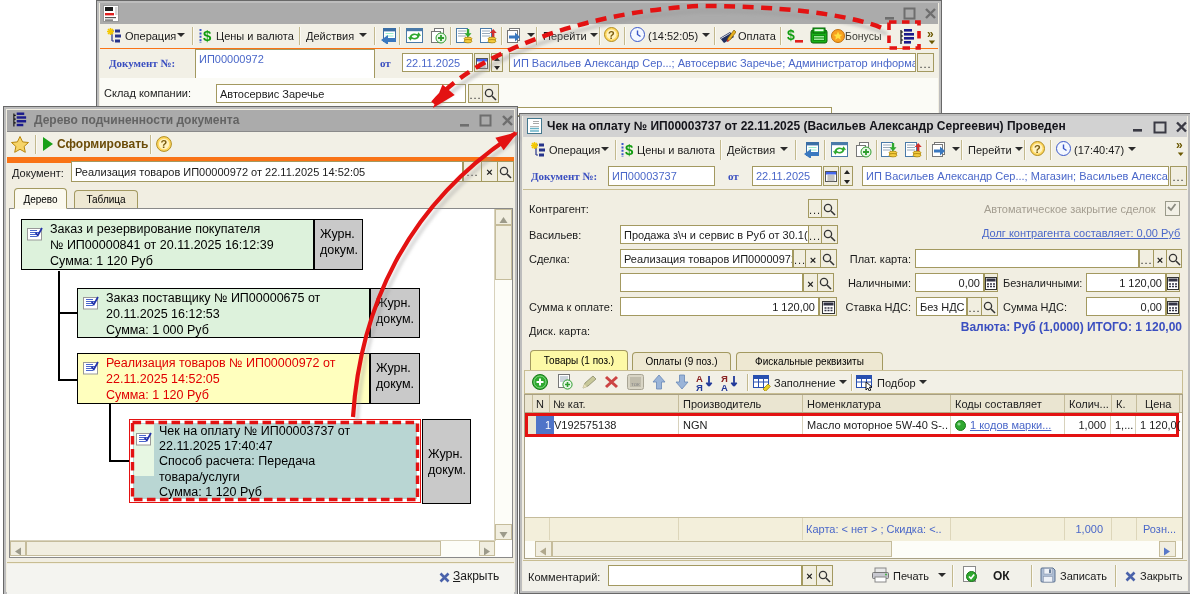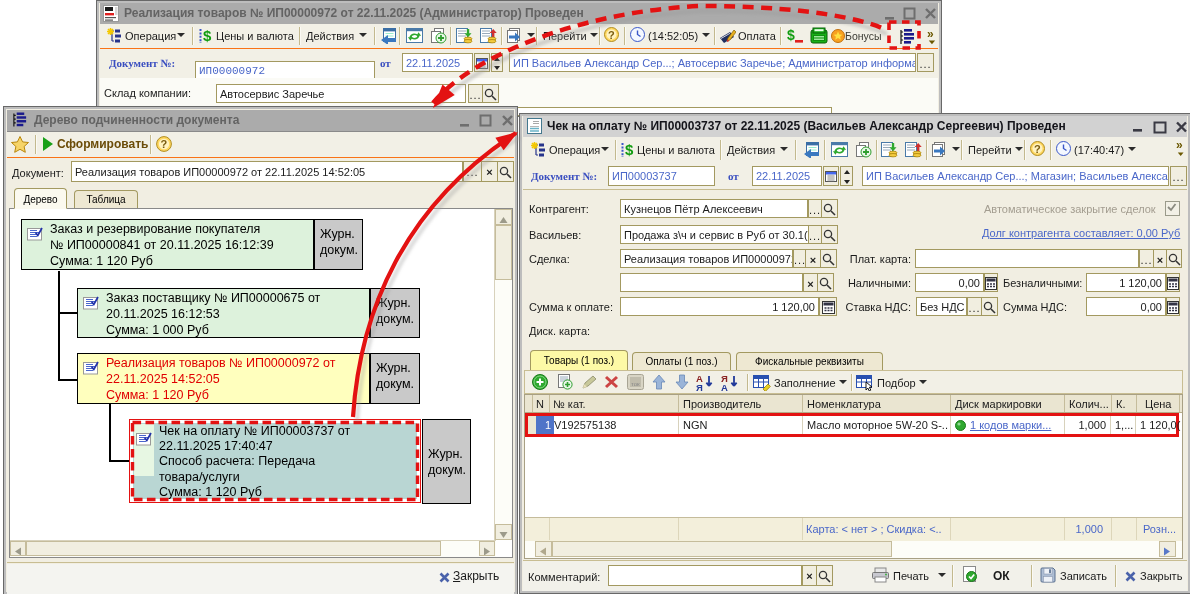--- a/index.html
+++ b/index.html
@@ -1,20 +1,20 @@
 <!DOCTYPE html>
 <html><head><meta charset="utf-8">
 <style>
 html,body{margin:0;padding:0;}
 body{width:1190px;height:594px;position:relative;background:#ffffff;font-family:"Liberation Sans",sans-serif;overflow:hidden;}
 .win{position:absolute;background:#f1eee2;border:1px solid #686868;box-shadow:inset 0 0 0 2px #bdbdbd;}
 .tb{position:absolute;left:3px;right:3px;height:21px;background:#ababab;border-bottom:1px solid #8a8a8a;}
 .tbt{position:absolute;top:3px;font-weight:bold;font-size:12px;white-space:nowrap;}
 .wbtn{position:absolute;top:0;}
-.toolbar{position:absolute;left:3px;right:3px;background:#f2f0e6;border-bottom:1px solid #f97316;}
+.toolbar{position:absolute;left:3px;right:3px;background:#f2f0e6;border-bottom:6px solid #f97316;}
 .sep{position:absolute;width:1px;background:#c3b98e;box-shadow:1px 0 0 #fbfaf4;}
 .lbl{position:absolute;font-size:11px;color:#1b1b1b;white-space:nowrap;}
 .blbl{position:absolute;font-size:11px;font-weight:bold;color:#3b4fc0;white-space:nowrap;font-family:Liberation Serif, serif;}
 .fld{position:absolute;background:#fff;border:1px solid #a39960;font-size:11px;color:#1b1b1b;white-space:nowrap;overflow:hidden;padding:3px 0 0 3px;box-sizing:border-box;}
 .fld.blue{color:#4a67c9;}
 .fld.num{text-align:right;padding-right:3px;}
 .btn{position:absolute;background:#f1eee0;border:1px solid #a39960;box-sizing:border-box;text-align:center;overflow:hidden;}
 .btn.nl{border-left:none;}
 .dots{font-size:11px;color:#222;line-height:8px;letter-spacing:1px;}
 .bx{color:#1b1b1b;font-size:11px;font-weight:bold;}
@@ -32,21 +32,20 @@
 <div class="win" id="topwin" style="left:96px;top:0;width:844px;height:115px;">
 <div class="tb" style="top:2px;">
  <svg class="ico" style="left:3px;top:2px;" width="16" height="17" viewBox="0 0 16 17">
         <rect x="0.5" y="0.5" width="15" height="16" fill="#fff" stroke="#9a9a9a"></rect>
         <rect x="2" y="2" width="8" height="4" fill="#1a1a1a"></rect>
         <rect x="2" y="8" width="9" height="2.4" fill="#e02020"></rect>
         <rect x="2" y="12" width="11" height="1.2" fill="#555"></rect>
         <rect x="2" y="14.5" width="8" height="1.2" fill="#555"></rect>
         <rect x="12" y="2" width="2.5" height="8" fill="#d8d8d8"></rect>
       </svg>
- <div class="tbt" style="left:24px;color:#636363;">Реализация товаров № ИП00000972 от 22.11.2025 (Администратор) Проведен</div>
  <svg class="wbtn" style="left:783px;" width="60" height="21">
         <rect x="2" y="14" width="9" height="2.6" fill="#6e6e6e"></rect>
         <rect x="21.5" y="5.5" width="10" height="10" fill="none" stroke="#6e6e6e" stroke-width="2"></rect>
         <path d="M43 6 L52 15 M52 6 L43 15" stroke="#6e6e6e" stroke-width="2.4"></path>
       </svg>
 </div>
 <div class="toolbar" style="top:23px;height:24px;">
  <svg class="ico" style="left:7px;top:4px;" width="16" height="16" viewBox="0 0 16 16">
         <path d="M8 3h5M8 8h6M8 13h5" stroke="#27348b" stroke-width="3"></path>
         <path d="M5 3h2M5 13h2M5 3v10" stroke="#27348b" stroke-width="1.2" fill="none"></path>
@@ -154,21 +153,21 @@
         <rect x="5" y="8" width="10" height="2.6" fill="#1a1a8c"></rect>
         <rect x="5" y="12" width="7" height="2.6" fill="#1a1a8c"></rect>
       </svg>
  <svg class="ico" style="left:827px;top:4px;" width="12" height="18">
         <text x="0" y="10" font-size="12" font-weight="bold" fill="#6b5800" font-family="Liberation Sans">»</text>
         <path d="M2 14l3.5 4 3.5-4z" fill="#6b5800" transform="scale(0.9)"></path>
       </svg>
 </div>
 <div style="position:absolute;left:3px;top:48px;right:3px;height:29px;background:#f2f0e6;border-bottom:1px solid #c8bd92;">
  <div class="blbl" style="left:9px;top:8px;">Документ №:</div>
- <div class="fld blue" style="left:95px;top:12px;width:180px;height:28px;font-family:Liberation Mono, monospace;">ИП00000972</div>
+ <div class="fld blue" style="left:95px;top:0;width:180px;height:36px;">ИП00000972</div>
  <div class="blbl" style="left:280px;top:8px;">от</div>
  <div class="fld blue" style="left:302px;top:4px;width:71px;height:19px;">22.11.2025</div>
  <div class="btn" style="left:374px;top:4px;width:16px;height:19px;"><svg width="12" height="12" style="margin-top:3px;display:inline">
           <rect x="0.5" y="1.5" width="11" height="10" fill="#fff" stroke="#555"></rect>
           <rect x="1" y="2" width="10" height="2.5" fill="#46e"></rect>
           <path d="M2 6h8M2 8h8M2 10h8M4 4.5v7M6 4.5v7M8 4.5v7" stroke="#999" stroke-width="0.7"></path>
         </svg></div>
  <div class="btn" style="left:391px;top:4px;width:12px;height:19px;"><svg width="8" height="15" style="margin-top:2px;display:inline">
           <path d="M4 1l3 4H1zM4 14l3-4H1z" fill="#222"></path>
         </svg></div>
@@ -410,21 +409,20 @@
           <path d="M2 6h8M2 8h8M2 10h8M4 4.5v7M6 4.5v7M8 4.5v7" stroke="#999" stroke-width="0.7"></path>
         </svg></div>
  <div class="btn" style="left:317px;top:3px;width:13px;height:20px;"><svg width="8" height="16" style="margin-top:2px;display:inline">
           <path d="M4 1l3 4H1zM4 15l3-4H1z" fill="#222"></path>
         </svg></div>
  <div class="fld blue" style="left:339px;top:3px;width:307px;height:20px;">ИП Васильев Александр Сер...; Магазин; Васильев Александ</div>
  <div class="btn" style="left:647px;top:3px;width:17px;height:20px;"><span class="dots" style="line-height:18px;">...</span></div>
 </div>
 
 <div class="lbl" style="left:9px;top:89px;">Контрагент:</div>
-<div class="fld" style="left:100px;top:85px;width:188px;height:19px;">Кузнецов Пётр Алексеевич</div>
 <div class="btn" style="left:288px;top:85px;width:14px;height:19px;"><span class="dots" style="line-height:16px;">...</span></div>
 <div class="btn nl" style="left:302px;top:85px;width:16px;height:19px;"><svg width="13" height="13" style="margin-top:3px;display:inline">
         <circle cx="5" cy="5" r="3.6" fill="none" stroke="#333" stroke-width="1.3"></circle>
         <path d="M8 8l4 4" stroke="#333" stroke-width="1.6"></path>
       </svg></div>
 <div class="lbl" style="left:9px;top:115px;">Васильев:</div>
 <div class="fld" style="left:100px;top:111px;width:192px;height:19px;">Продажа з\ч и сервис в Руб от 30.1(</div>
 <div class="btn" style="left:288px;top:111px;width:14px;height:19px;"><span class="dots" style="line-height:16px;">...</span></div>
 <div class="btn nl" style="left:302px;top:111px;width:16px;height:19px;"><svg width="13" height="13" style="margin-top:3px;display:inline">
         <circle cx="5" cy="5" r="3.6" fill="none" stroke="#333" stroke-width="1.3"></circle>
@@ -488,23 +486,24 @@
         <circle cx="5" cy="5" r="3.6" fill="none" stroke="#333" stroke-width="1.3"></circle>
         <path d="M8 8l4 4" stroke="#333" stroke-width="1.6"></path>
       </svg></div>
 <div class="lbl" style="left:483px;top:187px;">Сумма НДС:</div>
 <div class="fld num" style="left:566px;top:183px;width:80px;height:19px;">0,00</div>
 <div class="btn" style="left:646px;top:183px;width:14px;height:19px;"><svg width="12" height="13" style="margin-top:3px;display:inline">
         <rect x="0.5" y="0.5" width="11" height="12" fill="#fff" stroke="#333"></rect>
         <rect x="1.5" y="1.5" width="9" height="3" fill="#334"></rect>
         <path d="M2 7h2M2 9.5h2M5 7h2M5 9.5h2M8 7h2M8 9.5h2" stroke="#334" stroke-width="1.3"></path>
       </svg></div>
+<div style="position:absolute;left:300px;top:206px;width:362px;text-align:right;font-size:12px;font-weight:bold;color:#3b4fc0;white-space:nowrap;">Валюта: Руб (1,0000) ИТОГО: 1 120,00</div>
 
 <div class="tab" style="left:10px;top:236px;width:98px;height:20px;background:#fdf9a6;line-height:20px;z-index:3;">Товары (1 поз.)</div>
-<div class="tab" style="left:112px;top:238px;width:99px;height:18px;line-height:18px;">Оплаты (1 поз.)</div>
+<div class="tab" style="left:112px;top:238px;width:99px;height:18px;line-height:18px;">Оплаты (9 поз.)</div>
 <div class="tab" style="left:216px;top:238px;width:147px;height:18px;line-height:18px;">Фискальные реквизиты</div>
 
 <div style="position:absolute;left:4px;top:256px;width:659px;height:24px;background:#f2f0e6;border:1px solid #c8bd92;box-sizing:border-box;">
  <svg class="ico" style="left:7px;top:3px;" width="16" height="16">
         <circle cx="8" cy="8" r="7.5" fill="#2fa82f" stroke="#1a7a1a"></circle>
         <circle cx="8" cy="8" r="6" fill="none" stroke="#7fd87f"></circle>
         <path d="M8 4.5v7M4.5 8h7" stroke="#fff" stroke-width="2"></path>
       </svg>
  <svg class="ico" style="left:31px;top:3px;" width="17" height="16" viewBox="0 0 17 16">
         <rect x="2.5" y="0.5" width="11" height="13" fill="#fff" stroke="#777"></rect>
@@ -565,38 +564,38 @@
  <div style="position:absolute;left:0;top:0;width:657px;height:17px;background:#eae5d1;border-bottom:1px solid #b5ac88;">
   <div style="position:absolute;left:7px;top:0;width:17px;height:17px;border-left:1px solid #c5bc9b;box-sizing:border-box;"></div>
   <div class="ttxt" style="left:11px;top:3px;">N</div>
   <div style="position:absolute;left:24px;top:0;width:129px;height:17px;border-left:1px solid #c5bc9b;box-sizing:border-box;"></div>
   <div class="ttxt" style="left:28px;top:3px;">№ кат.</div>
   <div style="position:absolute;left:153px;top:0;width:124px;height:17px;border-left:1px solid #c5bc9b;box-sizing:border-box;"></div>
   <div class="ttxt" style="left:158px;top:3px;">Производитель</div>
   <div style="position:absolute;left:277px;top:0;width:148px;height:17px;border-left:1px solid #c5bc9b;box-sizing:border-box;"></div>
   <div class="ttxt" style="left:282px;top:3px;">Номенклатура</div>
   <div style="position:absolute;left:425px;top:0;width:114px;height:17px;border-left:1px solid #c5bc9b;box-sizing:border-box;"></div>
-  <div class="ttxt" style="left:430px;top:3px;">Диск маркировки</div>
+  <div class="ttxt" style="left:430px;top:3px;">Коды составляет</div>
   <div style="position:absolute;left:539px;top:0;width:45px;height:17px;border-left:1px solid #c5bc9b;box-sizing:border-box;"></div>
   <div class="ttxt" style="left:544px;top:3px;">Колич...</div>
   <div style="position:absolute;left:586px;top:0;width:25px;height:17px;border-left:1px solid #c5bc9b;box-sizing:border-box;"></div>
   <div class="ttxt" style="left:591px;top:3px;">К.</div>
   <div style="position:absolute;left:611px;top:0;width:43px;height:17px;border-left:1px solid #c5bc9b;box-sizing:border-box;"></div>
         <div style="position:absolute;left:654px;top:0;width:1px;height:17px;background:#c5bc9b;"></div>
   <div class="ttxt" style="left:620px;top:3px;">Цена</div>
  </div>
 
  <div style="position:absolute;left:0;top:18px;width:654px;height:24px;border:3px solid #e31212;box-sizing:border-box;background:#fff;">
   <div style="position:absolute;left:0;top:0;width:8px;height:18px;background:#ece7d3;"></div>
         <div style="position:absolute;left:8px;top:0px;width:18px;height:18px;background:#4f74c8;color:#fff;font-size:11px;text-align:right;padding:3px 3px 0 0;box-sizing:border-box;">1</div>
   <div class="ttxt" style="left:26px;top:3px;">V192575138</div>
   <div style="position:absolute;left:150px;top:0;width:1px;height:18px;background:#d8d2bc;"></div>
   <div class="ttxt" style="left:155px;top:3px;">NGN</div>
   <div style="position:absolute;left:274px;top:0;width:1px;height:18px;background:#d8d2bc;"></div>
-  <div class="ttxt" style="left:279px;top:3px;">Масло моторное 5W-20 S-..</div>
+  <div class="ttxt" style="left:279px;top:3px;">Масло моторное 5W-40 S-..</div>
   <div style="position:absolute;left:422px;top:0;width:1px;height:18px;background:#d8d2bc;"></div>
   <svg class="ico" style="left:427px;top:4px;" width="11" height="11">
           <circle cx="5.5" cy="5.5" r="5" fill="#2fa82f" stroke="#1a7a1a"></circle>
           <circle cx="4" cy="4" r="1.6" fill="#8fd88f"></circle>
         </svg>
   <div class="ttxt" style="left:442px;top:3px;color:#4a67c9;"><u>1 кодов марки...</u></div>
   <div style="position:absolute;left:536px;top:0;width:1px;height:18px;background:#d8d2bc;"></div>
   <div class="ttxt" style="left:540px;top:3px;width:38px;text-align:right;">1,000</div>
   <div style="position:absolute;left:582px;top:0;width:1px;height:18px;background:#d8d2bc;"></div>
   <div class="ttxt" style="left:587px;top:3px;">1,...</div>

